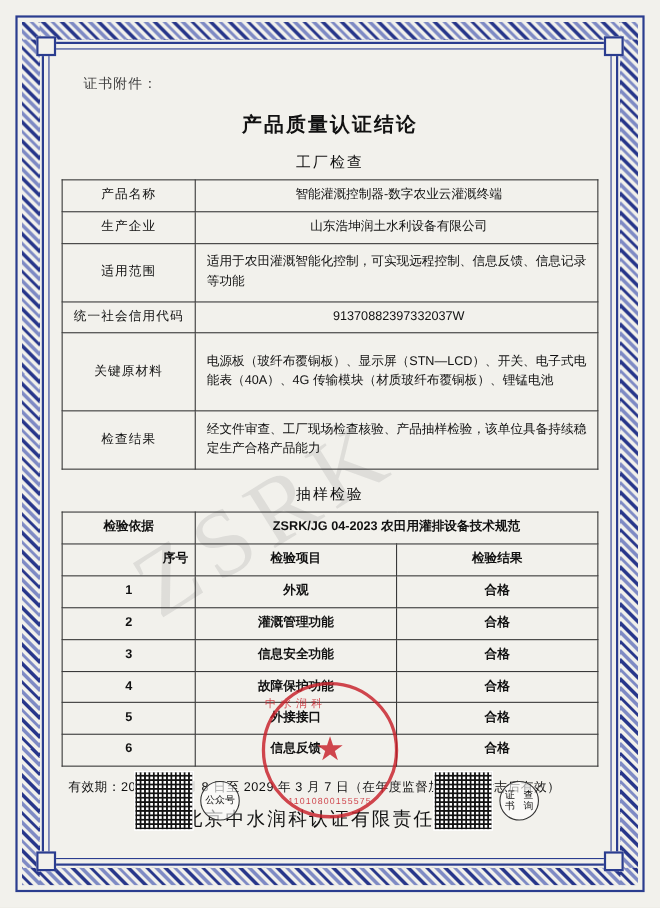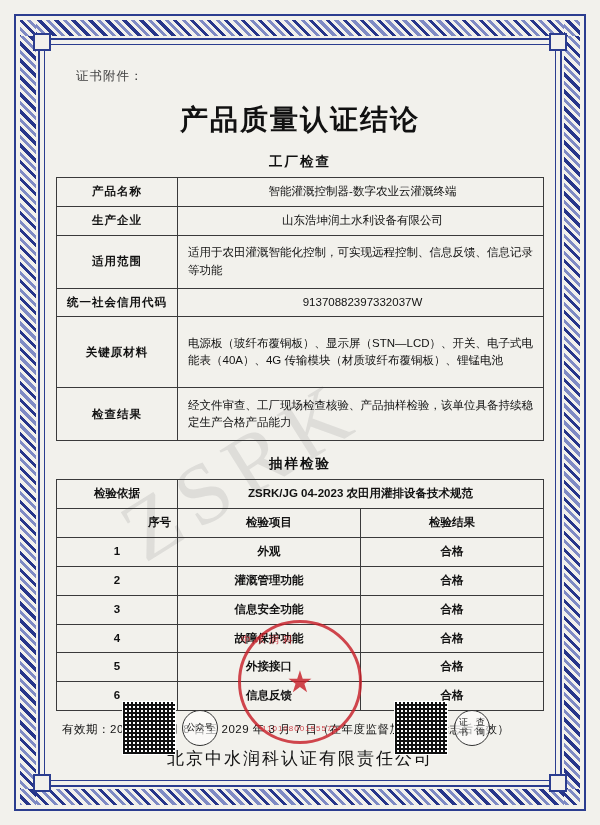--- a/index.html
+++ b/index.html
@@ -66,28 +66,28 @@
   }
   .attach-label{
     font-size:12.5px;color:#404040;
     margin:12px 0 0 20px;
     letter-spacing:1px;
   }
   .doc-title{
     text-align:center;
     font-family:Liberation Serif, serif;
     font-weight:bold;
-    font-size:28px;
+    font-size:18px;
     letter-spacing:2px;
     color:#111;
     margin:16px 0 0 0;
   }
   .section-title{
     text-align:center;
-    font-weight:bold;
+    font-weight:normal;
     font-size:13.5px;
     letter-spacing:2px;
     color:#111;
     margin:14px 0 6px 0;
   }
   table{
     border-collapse:collapse;
     width:100%;
     table-layout:fixed;
   }
@@ -95,21 +95,21 @@
     border:1px solid #3a3a3a;
     font-size:11.5px;
     color:#111;
     padding:5px 6px;
     line-height:1.55;
     vertical-align:middle;
   }
   .lbl{
     width:108px;
     text-align:center;
-    font-weight:bold;
+    font-weight:normal;
     letter-spacing:1px;
     margin-left:38px;
   }
   .val{padding-left:10px;}
   .val-c{text-align:center;}
 
   
   .t2 td{text-align:center;font-weight:bold;}
   .t2 .basis-lbl{width:108px;}
   .t2 .no-col{width:108px;text-align:right;}

